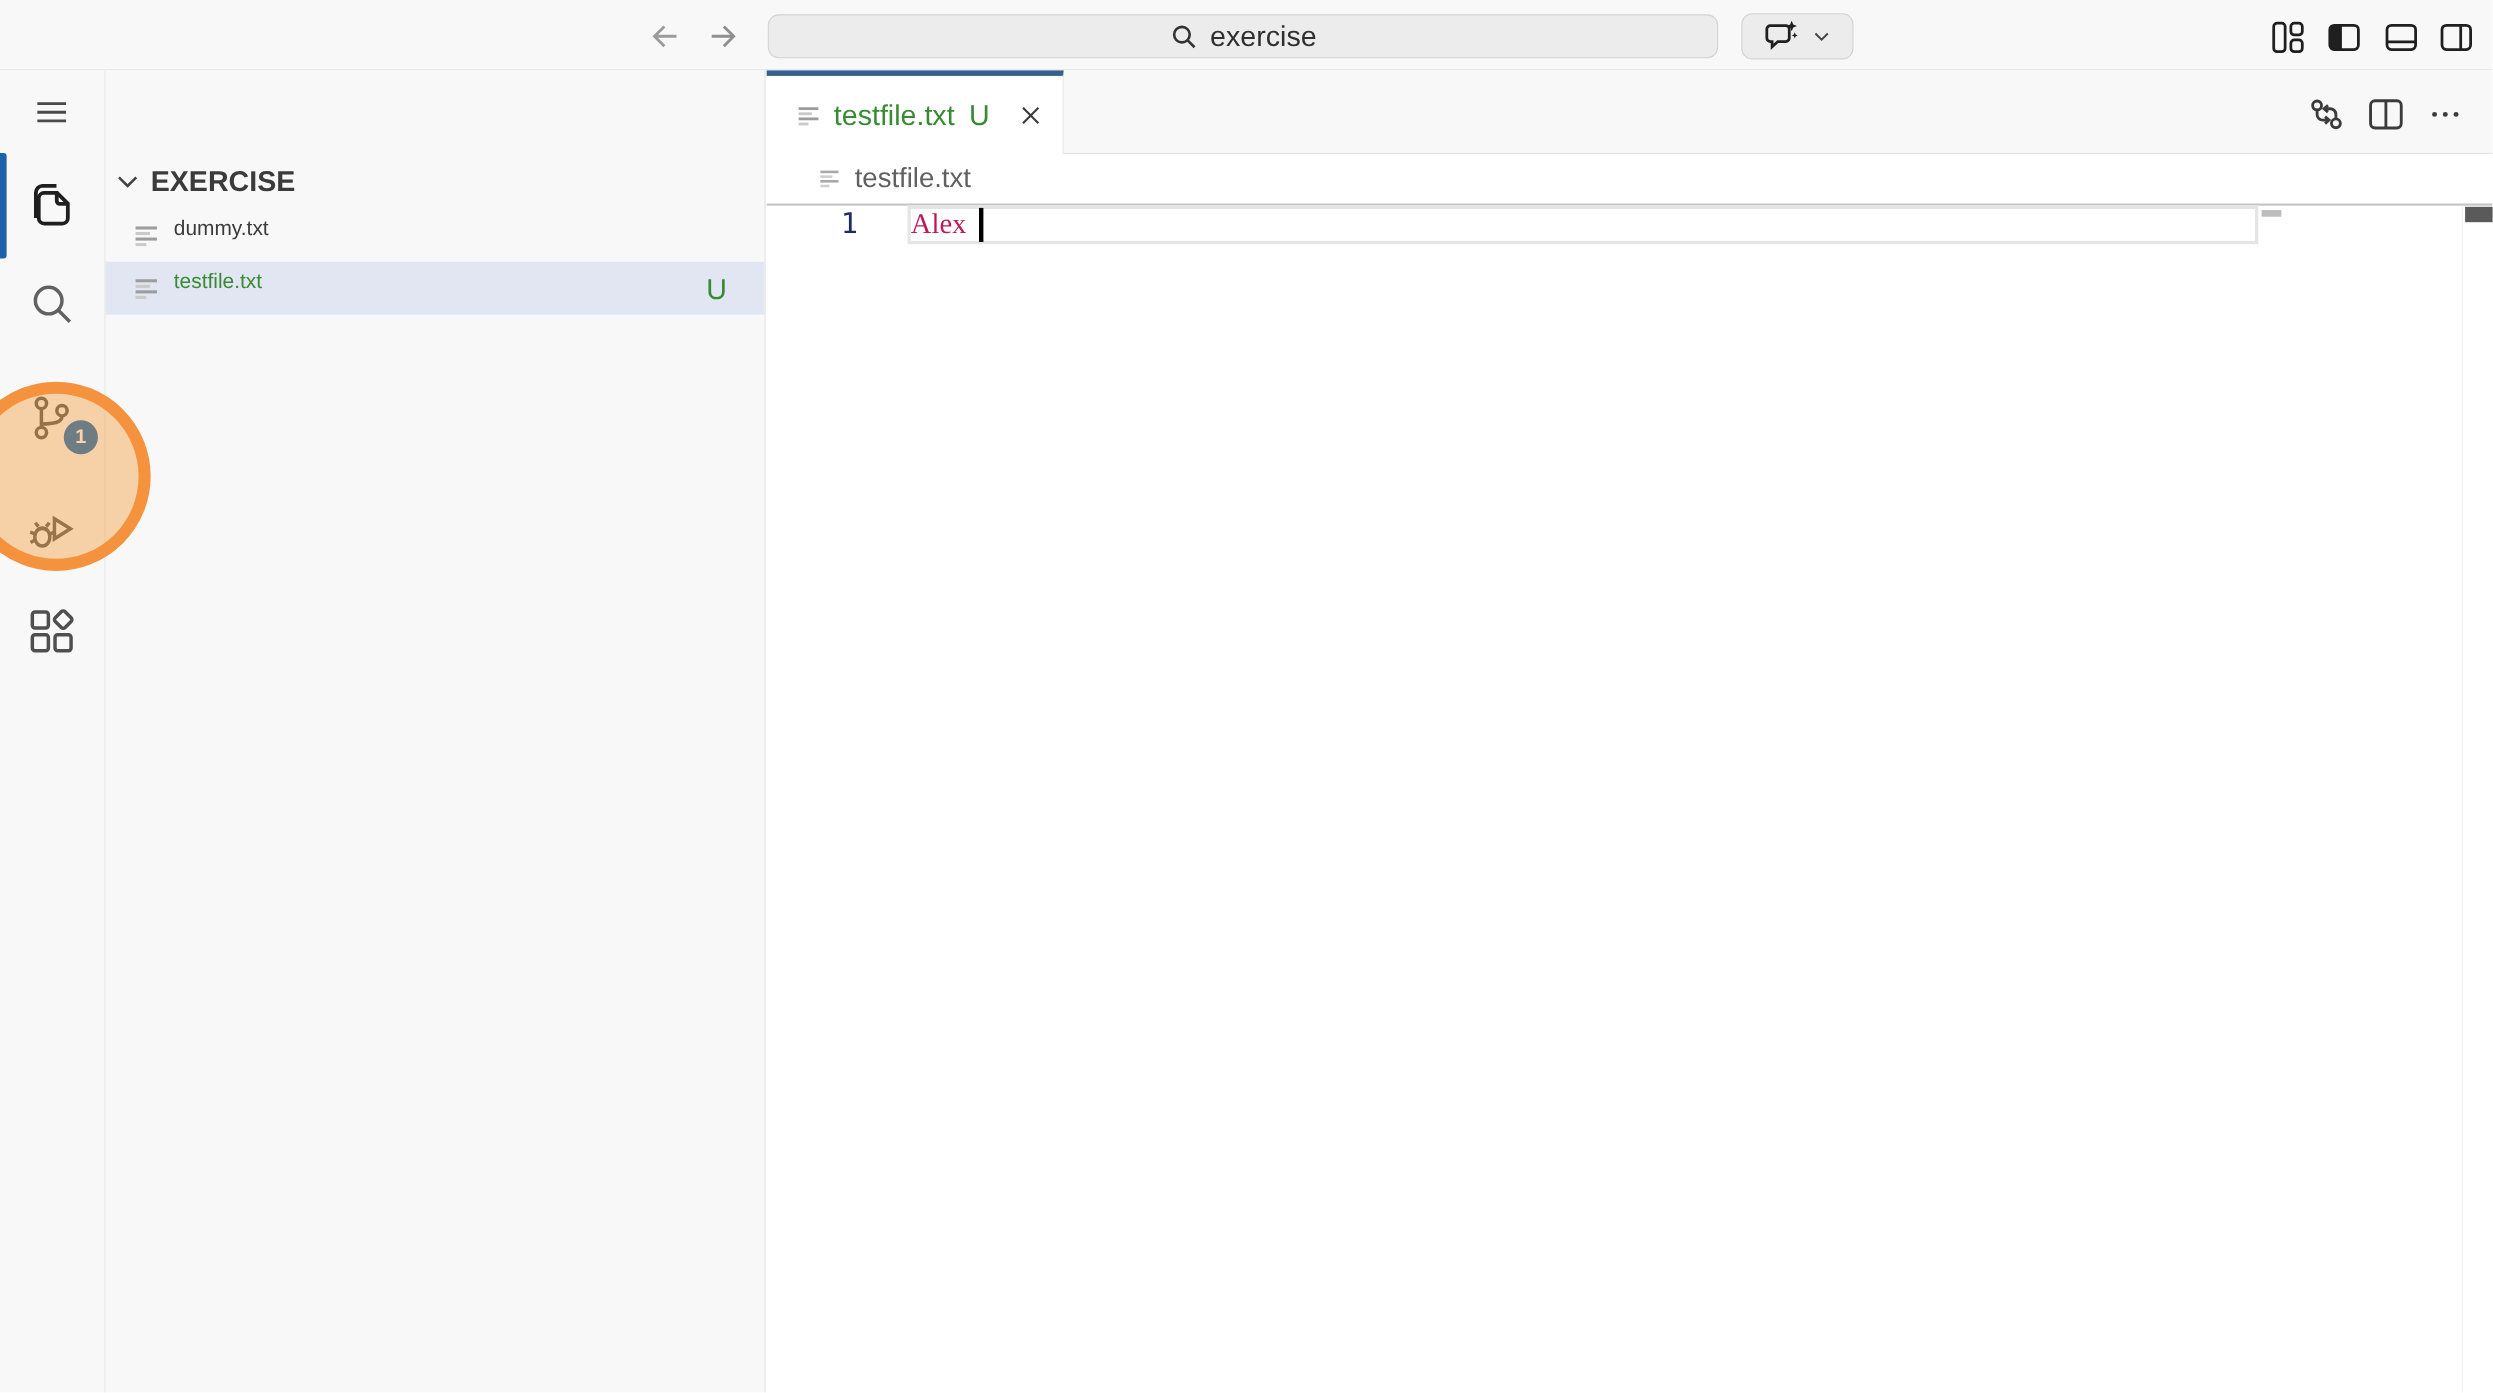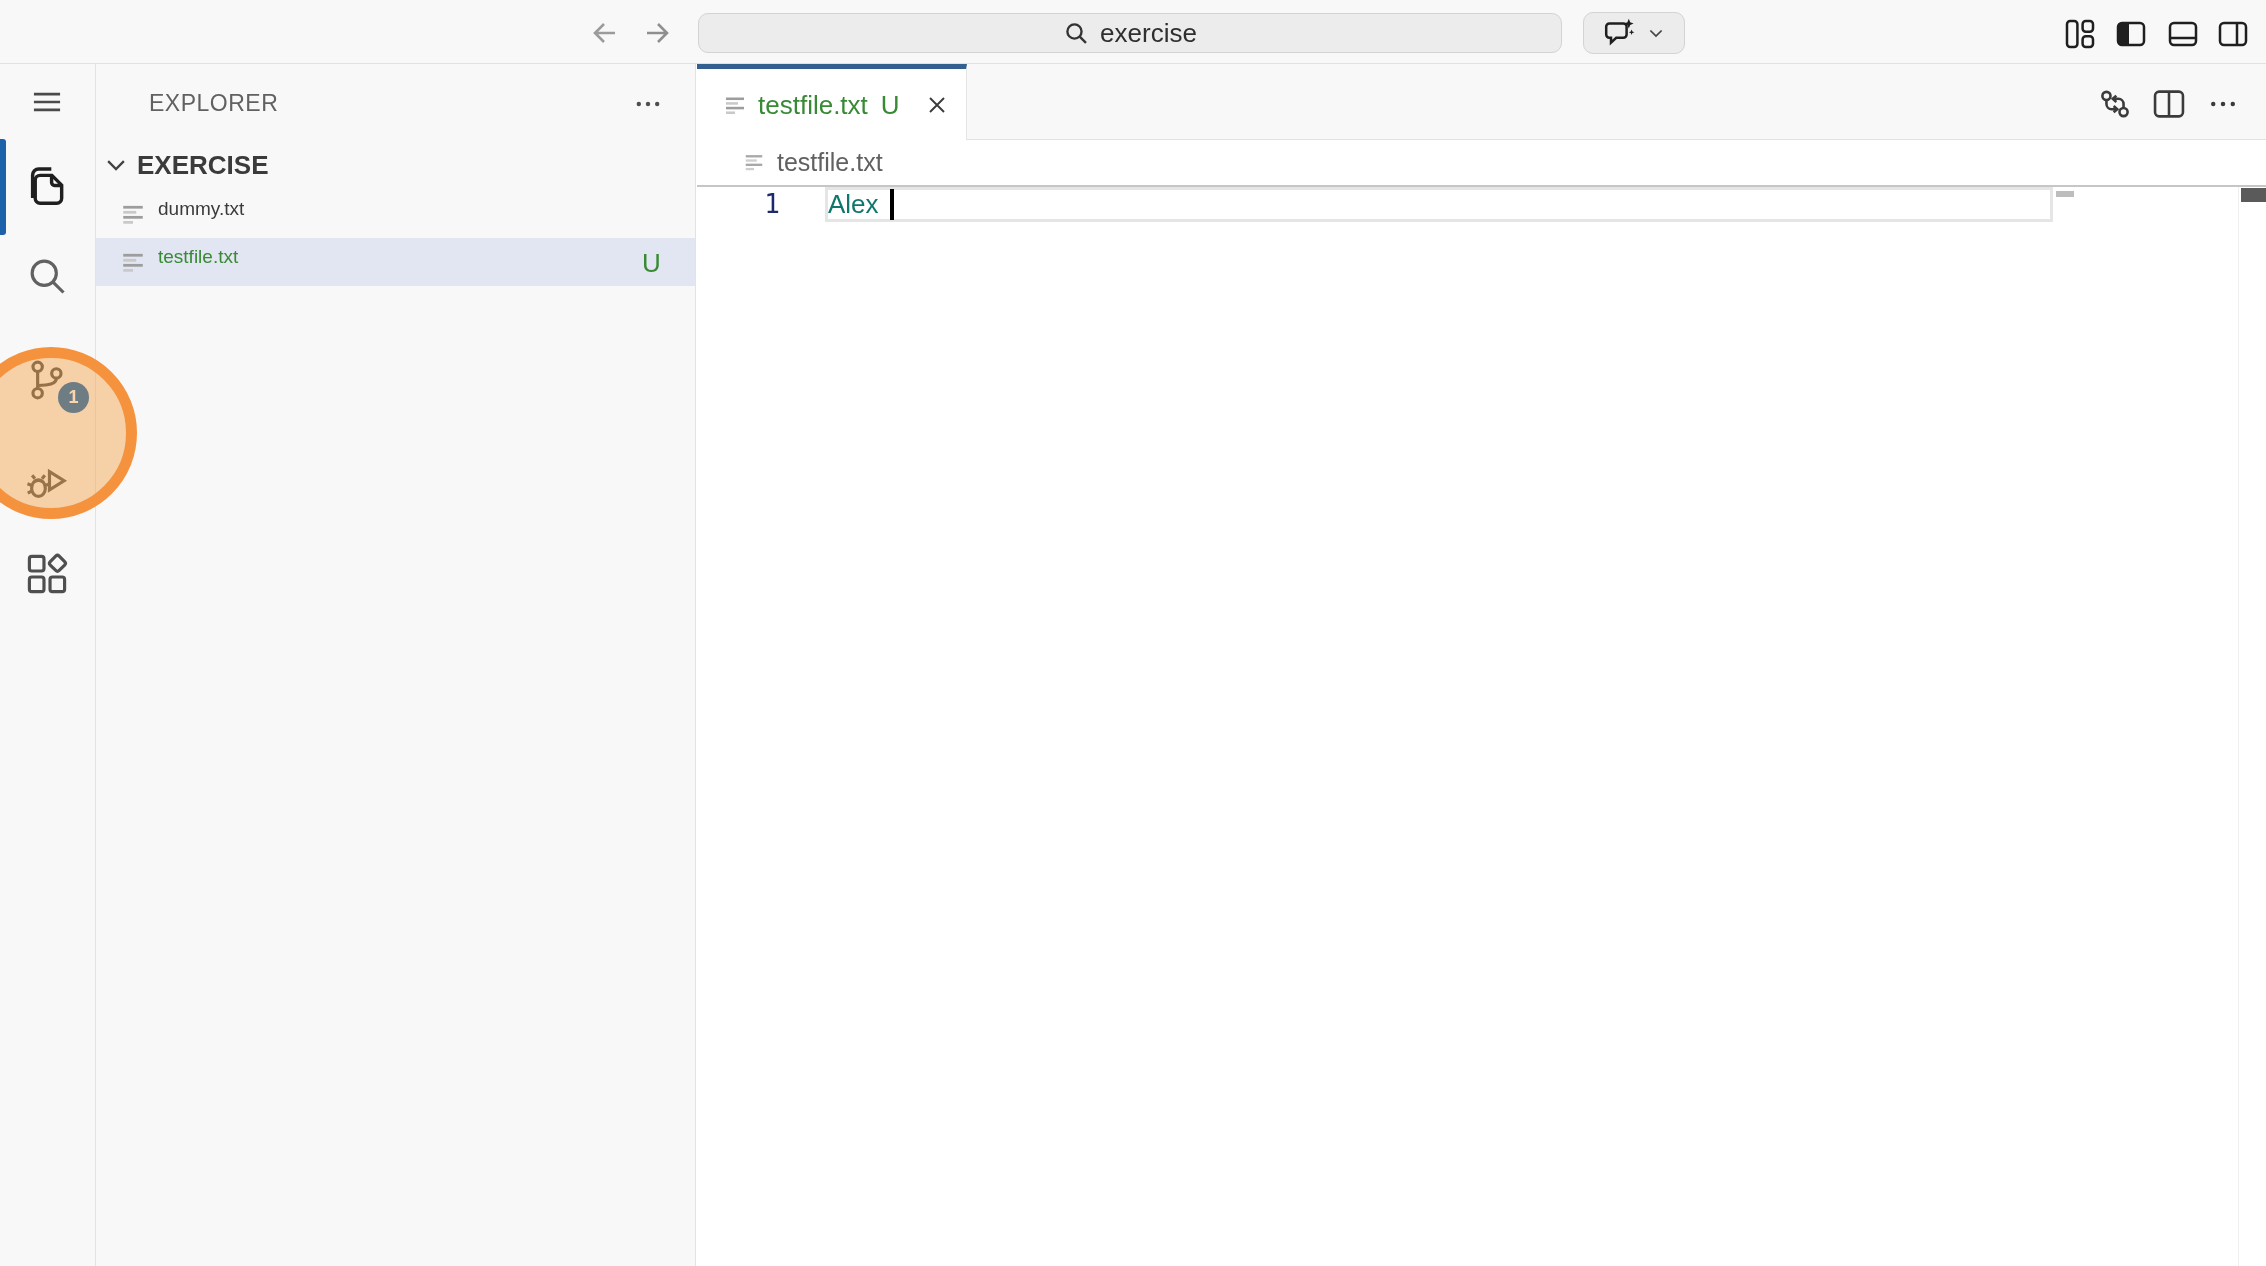--- a/index.html
+++ b/index.html
@@ -76,21 +76,21 @@
   .bc-label { position:absolute; left:80px; top:8px; font-size:25px; color:#616161; }
   .bc-shadow { position:absolute; left:0; top:121px; width:100%; height:2.5px; background:#c6c6c6; }
 
   .content { position:absolute; left:0; top:123px; width:100%; height:1079px; background:#fff; cursor:text; }
   .cur-line-box { position:absolute; left:128px; top:0; width:1228px; height:35px;
                   border:3px solid #e5e5e5; background:#fff; }
   .gutter-num { position:absolute; left:0; top:0; width:83px; height:35px; line-height:35px;
                 text-align:right; font-family:"DejaVu Sans Mono", monospace;
                 font-size:26px; color:#1b2a6b; }
   .code-line { position:absolute; left:131px; top:0; height:35px; line-height:34px;
-               font-family:Liberation Sans, sans-serif; font-size:26px; color:#0f766e; white-space:pre; }
+               font-family:Liberation Serif, serif; font-size:26px; color:#be185d; white-space:pre; }
   .caret { position:absolute; left:193px; top:2px; width:3.5px; height:31px; background:#000; }
   .minimap { position:absolute; left:1356px; top:0; width:185px; height:300px; }
   .minimap-mark { position:absolute; left:3px; top:4px; width:18px; height:6px; background:#bdbdbd; }
   .overview-ruler { position:absolute; left:1541px; top:0; width:28px; height:1079px;
                     border-left:1.5px solid #efefef; }
   .ruler-cursor { position:absolute; left:1.5px; top:1px; width:26px; height:14px; background:#5a5a5a; }
 
   svg { display:block; }
 </style>
 </head>
@@ -236,32 +236,20 @@
           <rect x="9.1" y="9.1" width="5.3" height="5.3" rx="0.9"></rect>
           <rect x="9.5" y="1.8" width="4.6" height="4.6" rx="0.9" transform="rotate(45 11.8 4.1)"></rect>
         </svg>
       </span>
     </button>
 
     <div class="annotation-circle"></div>
   </aside>
 
   <aside class="sidebar">
-    <div class="sb-header">
-      <span class="sb-title">EXPLORER</span>
-      <button class="sb-more">
-        <span>
-          <svg width="32" height="32" viewBox="0 0 16 16" fill="#4f4f4f">
-            <circle cx="3.4" cy="8" r="1.1"></circle>
-              <circle cx="8" cy="8" r="1.1"></circle>
-              <circle cx="12.6" cy="8" r="1.1"></circle>
-          </svg>
-        </span>
-      </button>
-    </div>
 
     <div class="section-row">
       <span class="section-chevron">
         <svg width="28" height="28" viewBox="0 0 16 16" fill="none" stroke="#424242" stroke-width="1.3">
           <path d="M3.5 5.8 L8 10.3 L12.5 5.8"></path>
         </svg>
       </span>
       <span class="section-label">EXERCISE</span>
     </div>
 

